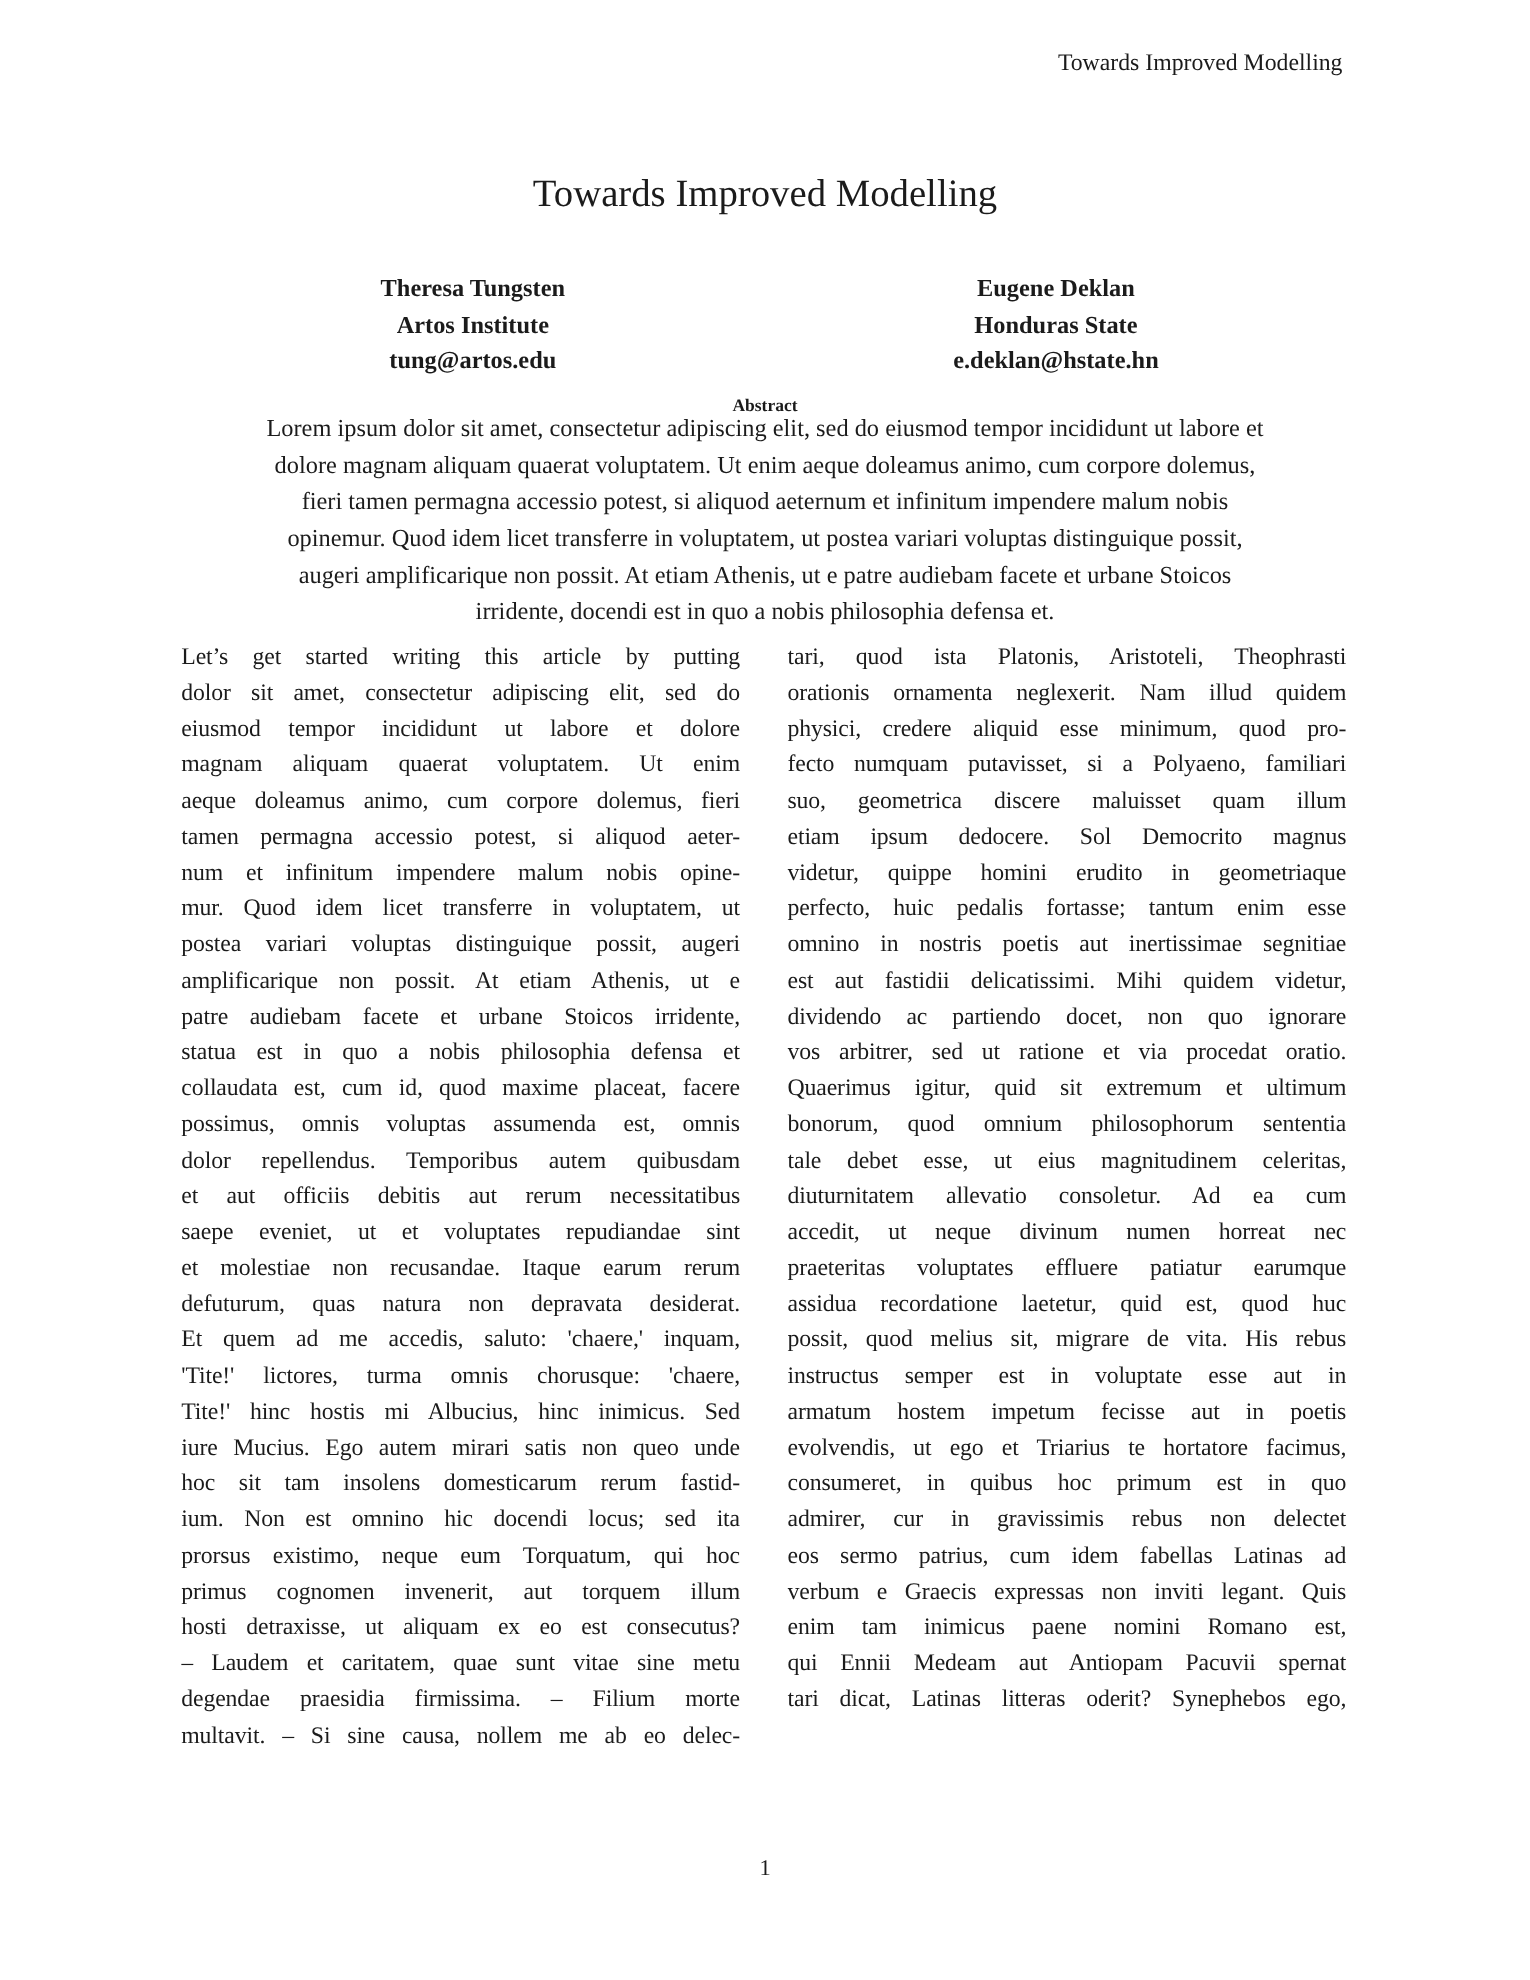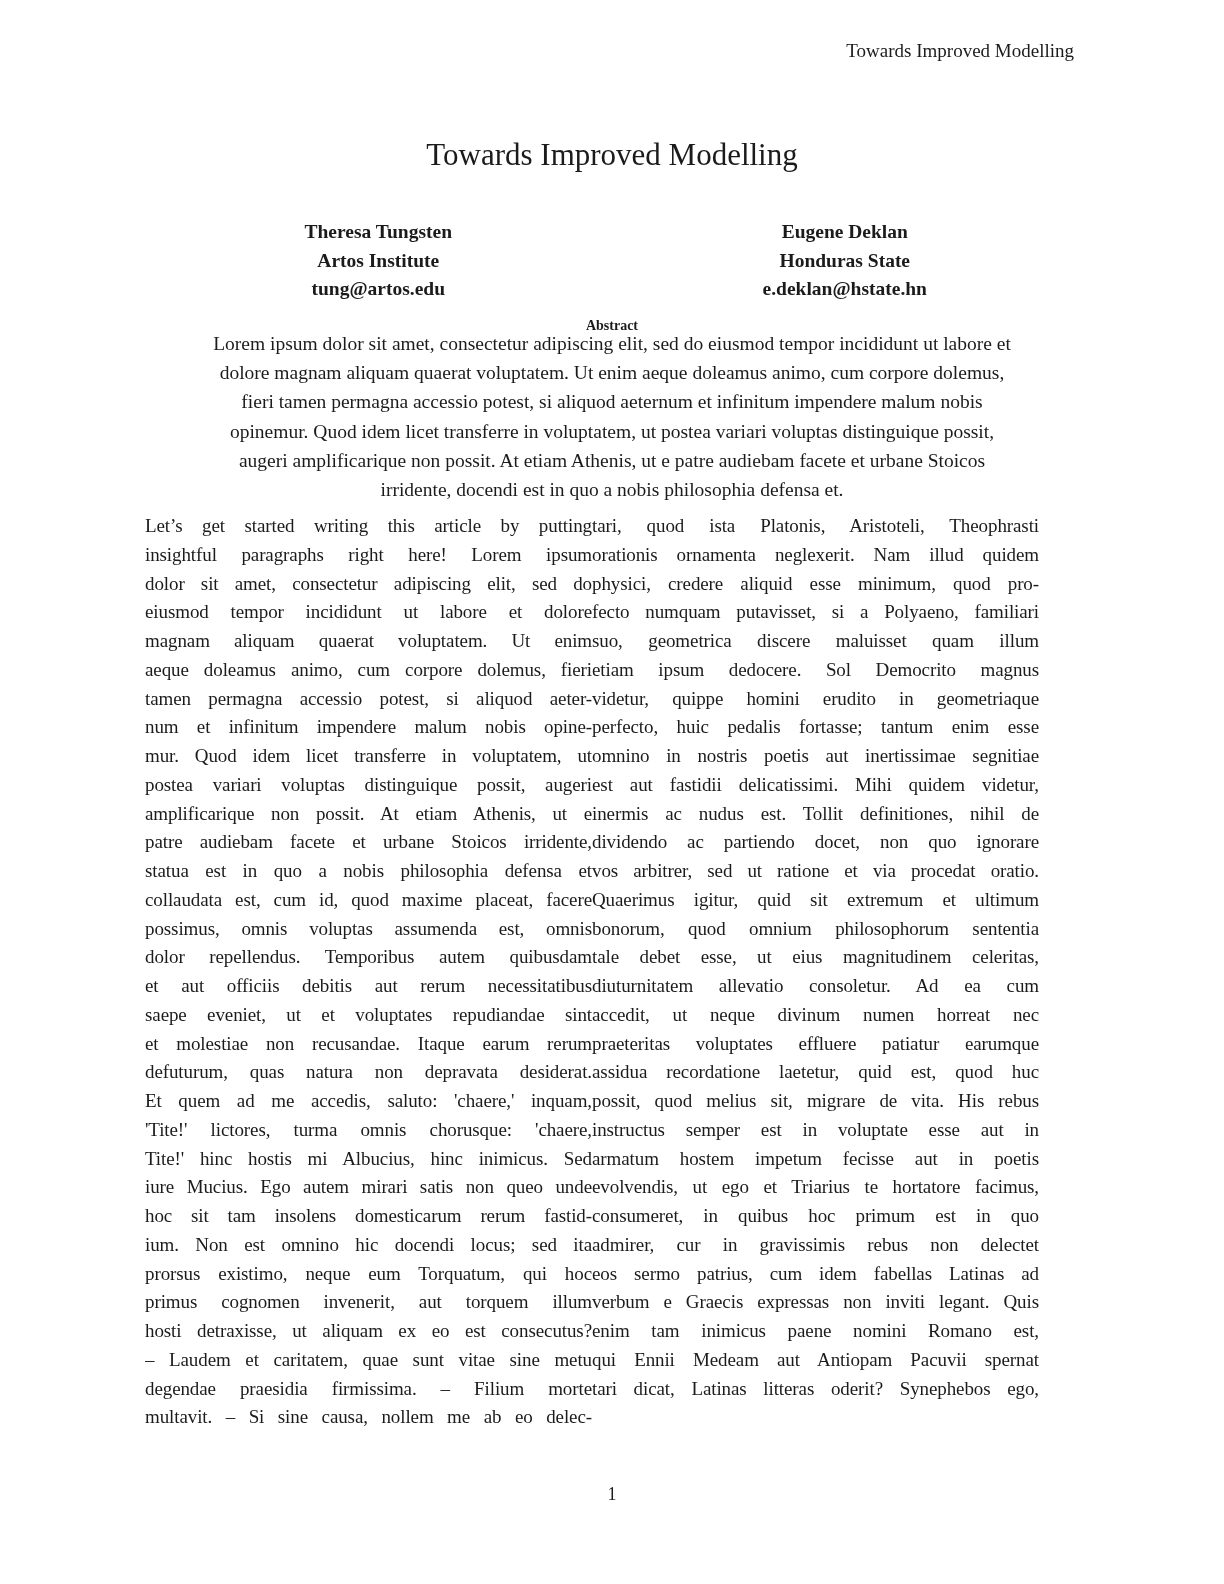--- a/index.html
+++ b/index.html
@@ -36,21 +36,21 @@
     text-align:center; font-weight:bold; font-size:14px; line-height:24px;
   }
   .abstract {
     position:absolute; top:329px; left:150px; width:924px;
     font-size:19.5px; line-height:29.2px;
   }
   .abs-line { text-align:center; height:29.2px; overflow:hidden; }
 
   .columns {
     position:absolute; top:512px; left:145px; width:933px;
-    display:flex; 
+    display:flex; gap:38px;
   }
   .col { width:447px; font-size:19px; line-height:28.75px; }
   .col .line {
     text-align:justify;
     text-align-last:justify;
     height:28.75px; overflow:hidden;
     word-spacing:-0.5px; letter-spacing:-0.1px;
   }
 
   .page-num {
@@ -87,21 +87,20 @@
       <div class="abs-line">dolore magnam aliquam quaerat voluptatem. Ut enim aeque doleamus animo, cum corpore dolemus,</div>
       <div class="abs-line">fieri tamen permagna accessio potest, si aliquod aeternum et infinitum impendere malum nobis</div>
       <div class="abs-line">opinemur. Quod idem licet transferre in voluptatem, ut postea variari voluptas distinguique possit,</div>
       <div class="abs-line">augeri amplificarique non possit. At etiam Athenis, ut e patre audiebam facete et urbane Stoicos</div>
       <div class="abs-line">irridente, docendi est in quo a nobis philosophia defensa et.</div>
     </div>
 
   <div class="columns">
     <div class="col">
         <div class="line">Let’s get started writing this article by putting</div>
-        <div class="line">insightful paragraphs right here! Lorem ipsum</div>
         <div class="line">dolor sit amet, consectetur adipiscing elit, sed do</div>
         <div class="line">eiusmod tempor incididunt ut labore et dolore</div>
         <div class="line">magnam aliquam quaerat voluptatem. Ut enim</div>
         <div class="line">aeque doleamus animo, cum corpore dolemus, fieri</div>
         <div class="line">tamen permagna accessio potest, si aliquod aeter-</div>
         <div class="line">num et infinitum impendere malum nobis opine-</div>
         <div class="line">mur. Quod idem licet transferre in voluptatem, ut</div>
         <div class="line">postea variari voluptas distinguique possit, augeri</div>
         <div class="line">amplificarique non possit. At etiam Athenis, ut e</div>
         <div class="line">patre audiebam facete et urbane Stoicos irridente,</div>
@@ -130,21 +129,20 @@
         <div class="line">tari, quod ista Platonis, Aristoteli, Theophrasti</div>
         <div class="line">orationis ornamenta neglexerit. Nam illud quidem</div>
         <div class="line">physici, credere aliquid esse minimum, quod pro-</div>
         <div class="line">fecto numquam putavisset, si a Polyaeno, familiari</div>
         <div class="line">suo, geometrica discere maluisset quam illum</div>
         <div class="line">etiam ipsum dedocere. Sol Democrito magnus</div>
         <div class="line">videtur, quippe homini erudito in geometriaque</div>
         <div class="line">perfecto, huic pedalis fortasse; tantum enim esse</div>
         <div class="line">omnino in nostris poetis aut inertissimae segnitiae</div>
         <div class="line">est aut fastidii delicatissimi. Mihi quidem videtur,</div>
-        <div class="line">inermis ac nudus est. Tollit definitiones, nihil de</div>
         <div class="line">dividendo ac partiendo docet, non quo ignorare</div>
         <div class="line">vos arbitrer, sed ut ratione et via procedat oratio.</div>
         <div class="line">Quaerimus igitur, quid sit extremum et ultimum</div>
         <div class="line">bonorum, quod omnium philosophorum sententia</div>
         <div class="line">tale debet esse, ut eius magnitudinem celeritas,</div>
         <div class="line">diuturnitatem allevatio consoletur. Ad ea cum</div>
         <div class="line">accedit, ut neque divinum numen horreat nec</div>
         <div class="line">praeteritas voluptates effluere patiatur earumque</div>
         <div class="line">assidua recordatione laetetur, quid est, quod huc</div>
         <div class="line">possit, quod melius sit, migrare de vita. His rebus</div>

